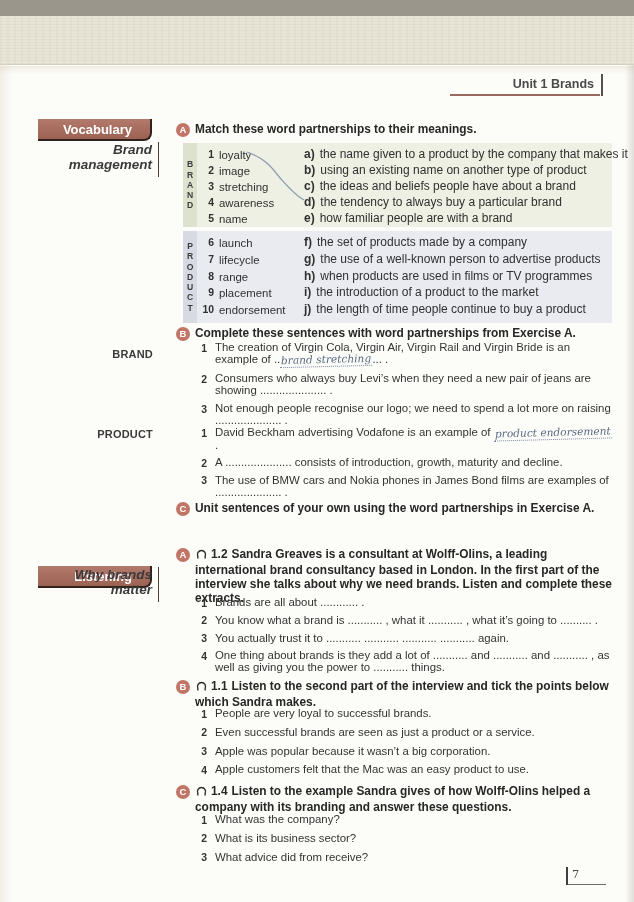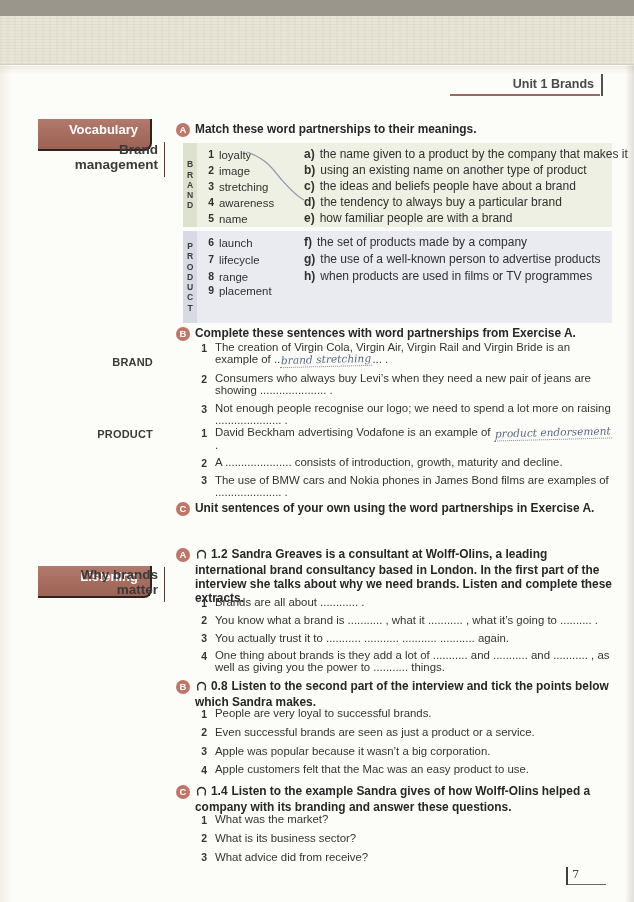--- a/index.html
+++ b/index.html
@@ -40,32 +40,33 @@
     text-align:right; font-weight:bold; font-size:12.5px; color:#4a4a4a;
     padding-bottom:3px; padding-right:6px;
     border-bottom:2px solid #9b6a5e;
   }
   .unit-header .endbar {
     position:absolute; right:-3px; top:-3px; width:2.5px; height:22px; background:#55504c;
   }
 
   
   .section-tab {
-    position:absolute; left:38px; width:114px; height:32px;
+    position:absolute; left:38px; width:114px; height:22px;
     background:linear-gradient(#b27a6c, #9c6254);
     border-right:2.5px solid #31221d; border-bottom:2.5px solid #31221d;
     border-bottom-right-radius:8px;
     color:#fff; font-weight:bold; font-size:13px;
-    text-align:right; padding:3px 12px 0 0;
+    text-align:right; padding:3px 18px 0 0;
   }
   .section-sub {
-    position:absolute; left:42px; width:123px;
+    position:absolute; left:36px; width:123px;
     text-align:right; font-weight:bold; font-size:13.5px; line-height:1.12;
     color:#3a3a3a; padding-right:6px; padding-bottom:5px;
     border-right:1.5px solid #4e3e36;
+    font-style:italic;
   }
 
   
   .ex-head { position:absolute; display:flex; gap:5px; align-items:flex-start; }
   .circle {
     flex:0 0 auto; width:14px; height:14px; border-radius:50%;
     background:#c17566; color:#fff; font-weight:bold; font-size:9.5px;
     display:flex; align-items:center; justify-content:center; margin-top:0.5px;
   }
   .ex-title { width:421px; font-weight:bold; font-size:11.9px; line-height:14px; color:#272727; }
@@ -230,30 +231,38 @@
             <span class="num">8</span>
             <span class="word">range</span>
           </span>
         <span class="mdef"><span class="dl">h)</span><span>when products are used in films or TV programmes</span></span>
       </div>
       <div class="mrow mrow-p">
         <span class="mterm">
             <span class="num">9</span>
             <span class="word">placement</span>
           </span>
+        <span class="mdef"><span class="dl">i)</span><span>the introduction of a product to the market</span></span>
+      </div>
+      <div class="mrow mrow-p">
+        <span class="mterm">
+            <span class="num">10</span>
+            <span class="word">endorsement</span>
+          </span>
+        <span class="mdef"><span class="dl">j)</span><span>the length of time people continue to buy a product</span></span>
       </div>
     </div>
   </div>
 
   <div class="ex-head" style="left:176px; top:310px;">
     <span class="circle">B</span>
     <span class="ex-title">Complete these sentences with word partnerships from Exercise A.</span>
   </div>
 
-  <div class="side-label" style="top:340px;">BRAND</div>
+  <div class="side-label" style="top:332px;">BRAND</div>
   <div class="items" style="left:193px; top:326px; width:419px;">
     <div class="item gap2">
       <span class="num">1</span>
       <span class="txt"><span>The creation of Virgin Cola, Virgin Air, Virgin Rail and Virgin Bride is an example of ..</span><span class="hand">brand stretching</span><span>... .</span></span>
     </div>
     <div class="item gap2">
       <span class="num">2</span>
       <span class="txt"><span>Consumers who always buy Levi’s when they need a new pair of jeans are showing ..................... .</span><span></span></span>
     </div>
     <div class="item gap2">
@@ -315,21 +324,21 @@
         <span class="num">4</span>
         <span class="txt">One thing about brands is they add a lot of ........... and ........... and ........... , as well as giving you the power to ........... things.</span>
       </div>
   </div>
 
   <div class="ex-head" style="left:176px; top:663px;">
     <span class="circle">B</span>
     <span class="ex-title">
       <span class="audio-icon"><svg width="13" height="13" viewBox="0 0 16 16">
             <path d="M3.5 14 L3.5 11.5 A5 5 0 1 1 12.5 11.5 L12.5 14" fill="none" stroke="#2c2c2c" stroke-width="1.7"></path>
-          </svg></span><span class="track">0.8</span><span>Listen to the second part of the interview and tick the points below which Sandra makes.</span>
+          </svg></span><span class="track">1.1</span><span>Listen to the second part of the interview and tick the points below which Sandra makes.</span>
     </span>
   </div>
   <div class="items" style="left:193px; top:692px; width:419px;">
     <div class="item gap2">
         <span class="num">1</span>
         <span class="txt">People are very loyal to successful brands.</span>
       </div>
     <div class="item gap2">
         <span class="num">2</span>
         <span class="txt">Even successful brands are seen as just a product or a service.</span>
@@ -348,21 +357,21 @@
     <span class="circle">C</span>
     <span class="ex-title">
       <span class="audio-icon"><svg width="13" height="13" viewBox="0 0 16 16">
             <path d="M3.5 14 L3.5 11.5 A5 5 0 1 1 12.5 11.5 L12.5 14" fill="none" stroke="#2c2c2c" stroke-width="1.7"></path>
           </svg></span><span class="track">1.4</span><span>Listen to the example Sandra gives of how Wolff-Olins helped a company with its branding and answer these questions.</span>
     </span>
   </div>
   <div class="items" style="left:193px; top:798px; width:419px;">
     <div class="item gap2">
         <span class="num">1</span>
-        <span class="txt">What was the market?</span>
+        <span class="txt">What was the company?</span>
       </div>
     <div class="item gap2">
         <span class="num">2</span>
         <span class="txt">What is its business sector?</span>
       </div>
     <div class="item gap2">
         <span class="num">3</span>
         <span class="txt">What advice did from receive?</span>
       </div>
   </div>

